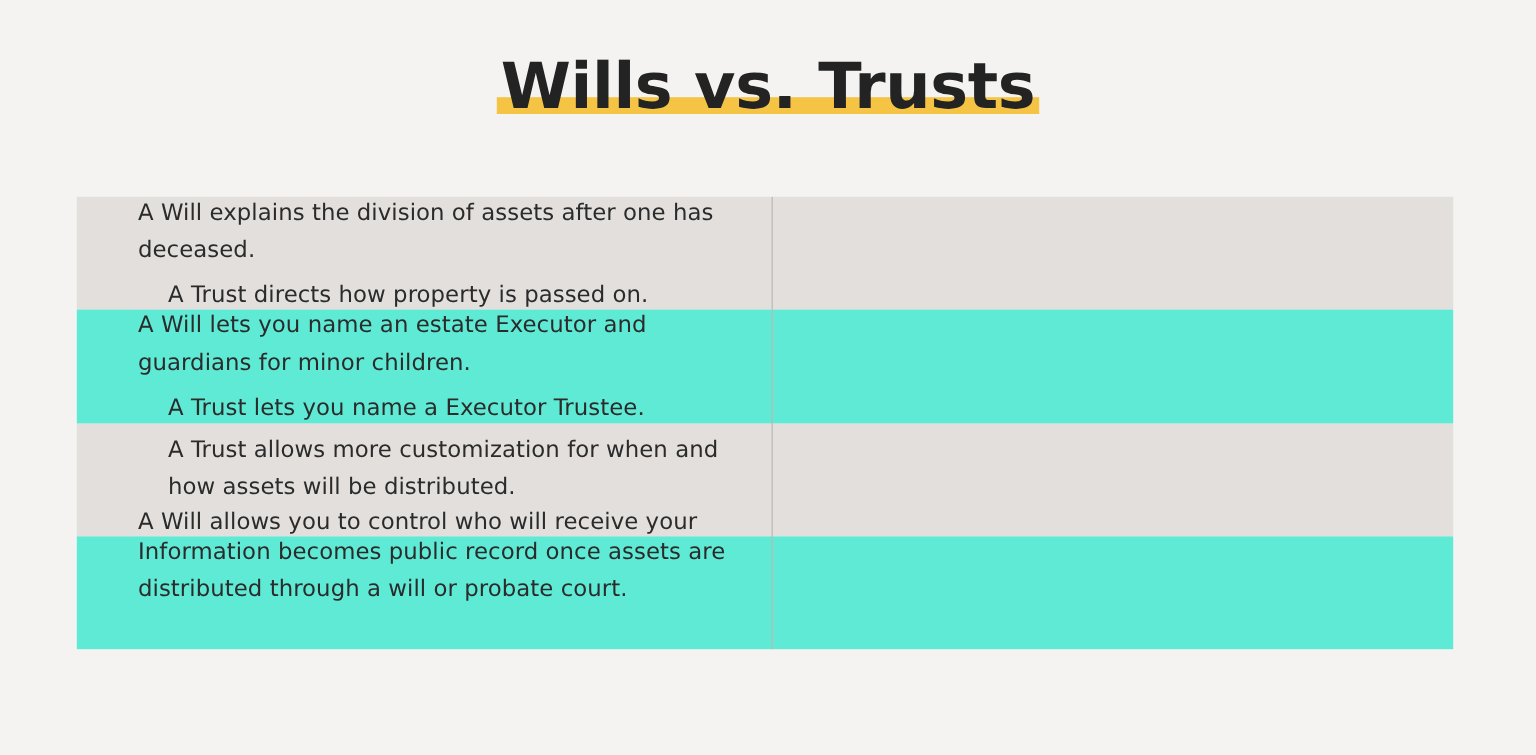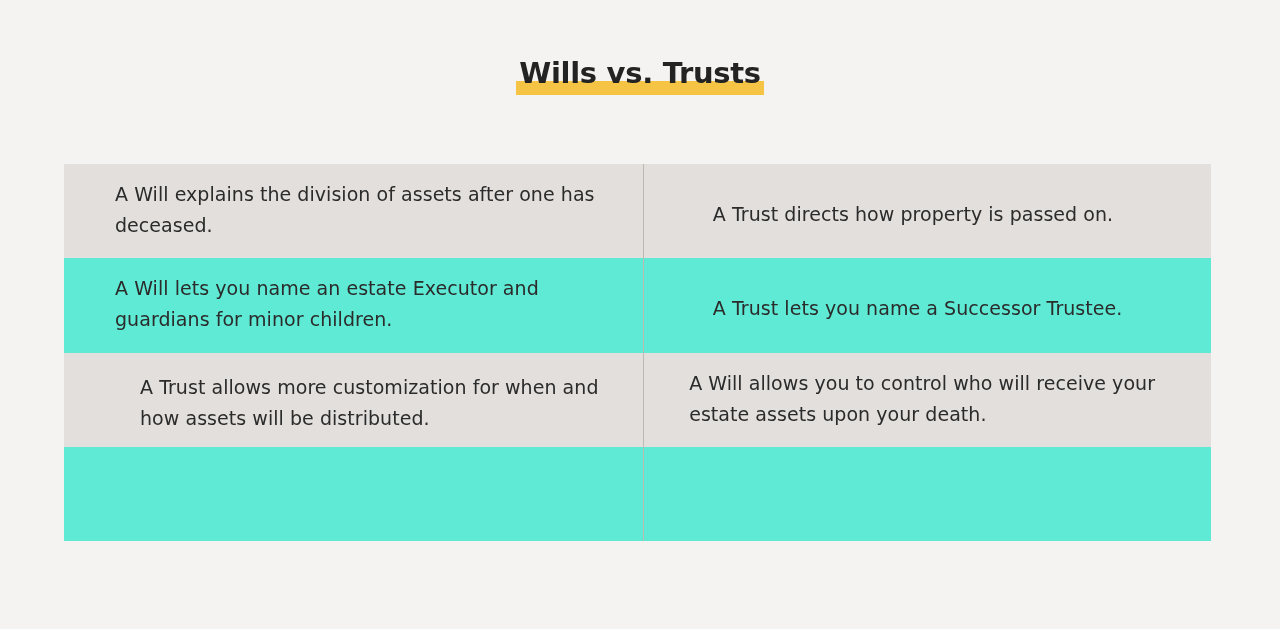--- a/index.html
+++ b/index.html
@@ -42,21 +42,21 @@
     right: 1px;
     bottom: 3px;
     height: 14px;
     background: #F6C445;
     z-index: 0;
   }
   .title-text {
     position: relative;
     z-index: 1;
     font-family: "DejaVu Sans", sans-serif;
-    font-size: 29px;
+    font-size: 53px;
     font-weight: bold;
     letter-spacing: -0.3px;
     color: #232323;
     line-height: 50px;
     white-space: nowrap;
   }
 
   
   .table {
     position: absolute;
@@ -64,20 +64,21 @@
     top: 164px;
     width: 1147px;
     height: 377px;
   }
   .row {
     position: relative;
     display: flex;
     width: 100%;
     height: 94.25px;
     box-sizing: border-box;
+    flex-direction: column;
   }
   .row.shade-dark  { background: #E2DFDC; }
   .row.shade-light { background: #5eead4; }
 
   .cell {
     box-sizing: border-box;
     display: flex;
     flex-direction: column;
     justify-content: center;
   }
@@ -134,32 +135,35 @@
       <div class="cell cell-right">
         <p class="cell-text">A Trust directs how property is passed on.</p>
       </div>
     </div>
 
     <div class="row shade-light">
       <div class="cell cell-left">
         <p class="cell-text">A Will lets you name an estate Executor and guardians for minor children.</p>
       </div>
       <div class="cell cell-right">
-        <p class="cell-text">A Trust lets you name a Successor Trustee.</p>
+        <p class="cell-text">A Trust lets you name a Executor Trustee.</p>
       </div>
     </div>
 
     <div class="row shade-dark">
       <div class="cell cell-right">
         <p class="cell-text">A Trust allows more customization for when and how assets will be distributed.</p>
       </div>
       <div class="cell cell-left">
         <p class="cell-text">A Will allows you to control who will receive your estate assets upon your death.</p>
       </div>
     </div>
 
     <div class="row shade-light">
+      <div class="cell cell-left">
+        <p class="cell-text">Information becomes public record once assets are distributed through a will or probate court.</p>
+      </div>
     </div>
 
     <div class="divider"></div>
   </div>
 
 </div>
 
 </body></html>

